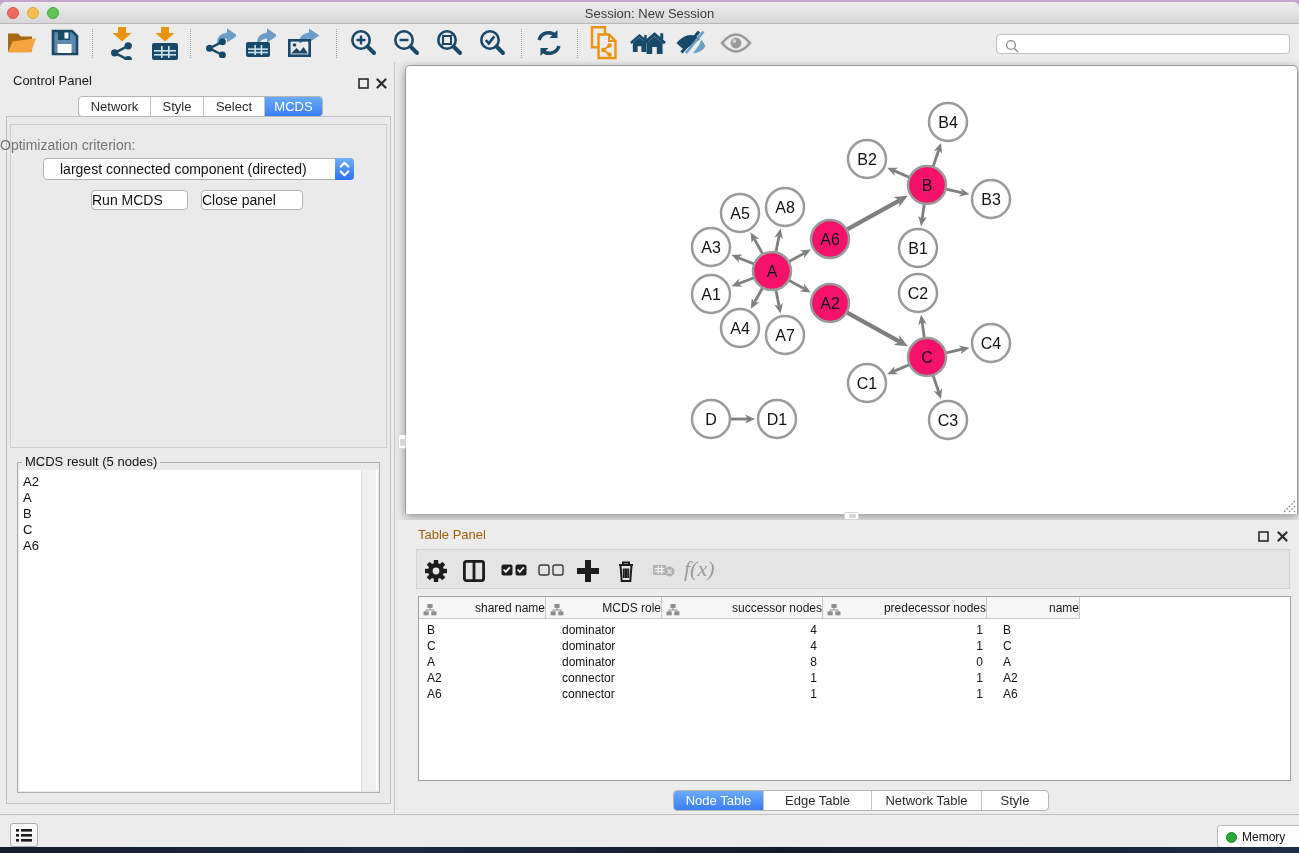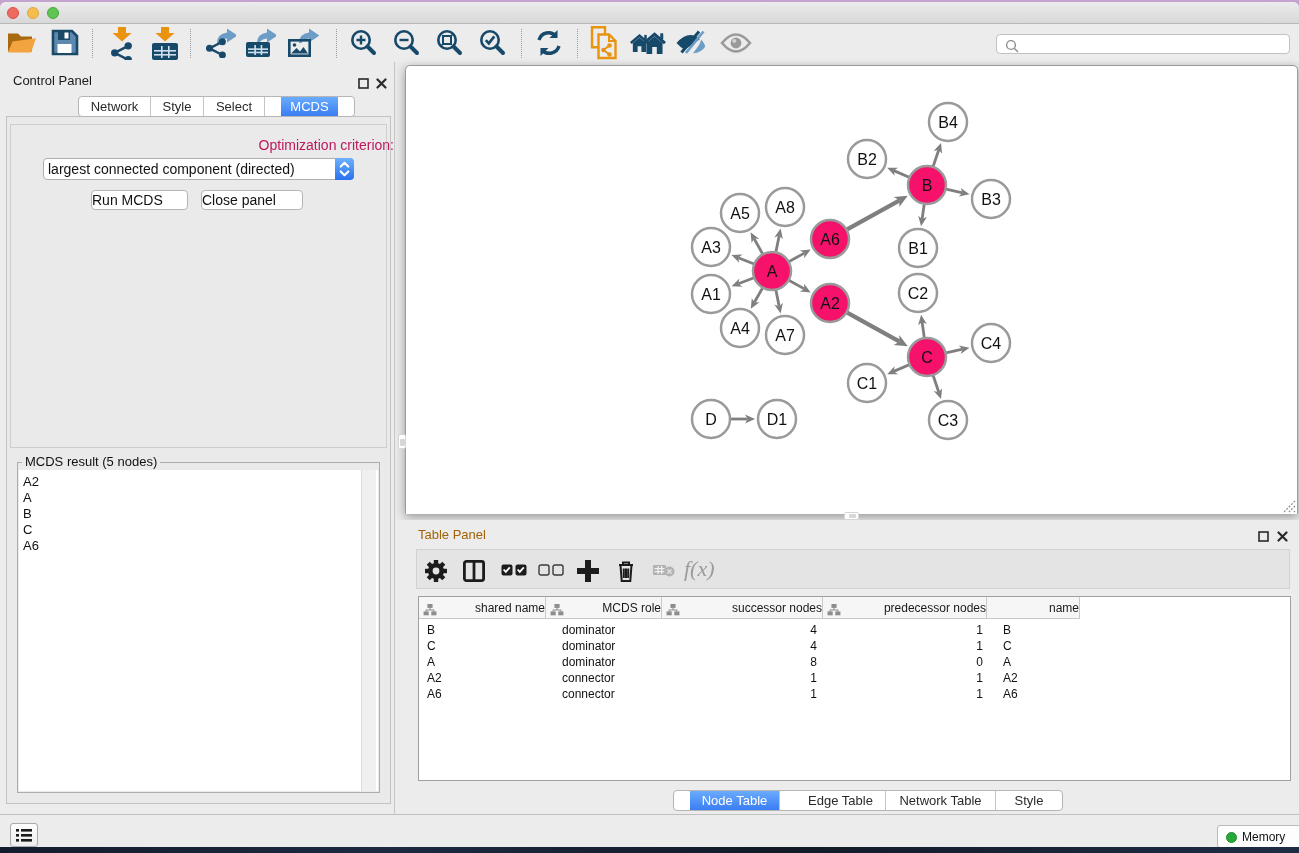--- a/index.html
+++ b/index.html
@@ -19,24 +19,24 @@
 #content{position:absolute;left:0;top:60px;width:1299px;height:752px;background:#ececec}
 #statusbar{position:absolute;left:0;top:812px;width:1299px;height:33px;background:#ececec;border-top:1px solid #c0c0c0}
 #botstrip{position:absolute;left:0;top:847px;width:1299px;height:6px;background:linear-gradient(90deg,#131c2c,#1c2940 30%,#121a28 60%,#1e2c44)}
 #cp{position:absolute;left:0;top:0;width:394px;height:752px}
 #cpTitle{position:absolute;left:13px;top:11px;font-size:13px;color:#1a1a1a}
 #cpBox{position:absolute;left:6px;top:54px;width:385px;height:688px;border:1px solid #c2c2c2;background:#eaeaea}
 #cpInner{position:absolute;left:10px;top:62px;width:377px;height:324px;border:1px solid #cdcdcd}
 .tabs{position:absolute;display:flex;height:21px;border:1px solid #b5b5b5;border-radius:4px;background:#fff;overflow:hidden}
 .tabs .tab{font-size:13px;color:#2a2a2a;text-align:center;line-height:20px;border-right:1px solid #c4c4c4}
 .tabs .tab:last-child{border-right:none}
-.tabs .sel{background:linear-gradient(#6daefc,#3276f2);color:#fff;margin:-1px 16px;height:23px;line-height:22px}
+.tabs .sel{background:linear-gradient(#6daefc,#3276f2);color:#fff;margin:-1px 0;height:23px;line-height:22px}
 #cpTabs{left:78px;top:34px}
-#optLabel{position:absolute;left:0;top:75px;width:394px;text-align:right;font-size:14px;color:#be185d}
-#dropdown{position:absolute;left:43px;top:96px;width:311px;height:22px;background:#fff;border:1px solid #b0b0b0;border-radius:4px;font-size:14px;color:#111;line-height:20px;padding-left:4px}
+#optLabel{position:absolute;left:0;top:75px;width:394px;text-align:left;font-size:14px;color:#737373}
+#dropdown{position:absolute;left:43px;top:96px;width:311px;height:22px;background:#fff;border:1px solid #b0b0b0;border-radius:4px;font-size:14px;color:#111;line-height:20px;padding-left:16px}
 #ddBtn{position:absolute;right:-1px;top:-1px;width:19px;height:22px;border-radius:0 4px 4px 0;background:linear-gradient(#6db1fd,#2a71f0)}
 .btn{position:absolute;height:20px;background:#fff;border:1px solid #b5b5b5;border-radius:4px;font-size:14px;color:#111;text-align:left;line-height:18px}
 #fieldset{position:absolute;left:17px;top:393px;width:363px;height:338px}
 #fsBorder{position:absolute;left:0;top:7px;width:363px;height:331px;border:1px solid #adadad}
 #fsLegend{position:absolute;left:5px;top:0;background:#eaeaea;padding:0 3px;font-size:13px;color:#111;line-height:14px}
 #fsList{position:absolute;left:2px;top:15px;width:359px;height:321px;background:#fff;font-size:13px;color:#111;padding-top:4px}
 #fsList .li{padding-left:4px;height:16px;line-height:16px}
 #fsScroll{position:absolute;right:2px;top:0;width:15px;height:321px;background:#f0f0f0;border-left:1px solid #dcdcdc}
 #listbtn{position:absolute;left:10px;top:8px;width:28px;height:24px;border:1px solid #ababab;border-radius:3px;background:linear-gradient(#fcfcfc,#eee)}
 #right{position:absolute;left:394px;top:0;width:905px;height:752px;background:#e9e9e9;border-left:1px solid #c6c6c6}
@@ -56,20 +56,21 @@
 #memBtn{position:absolute;left:1217px;top:10px;width:90px;height:23px;background:#fdfdfd;border:1px solid #bbb;border-radius:3px}
 #memBtn span{position:absolute;left:24px;top:4px;font-size:12px;color:#111}
 #memBtn i{position:absolute;left:8px;top:6px;width:11px;height:11px;border-radius:50%;background:#27a838;border:1px solid #1d8c2c}
 </style></head><body>
 <div id="topstrip"></div>
 <div id="win">
   <div id="titlebar">
       <div class="tl t1"></div>
       <div class="tl t2"></div>
       <div class="tl t3"></div>
+      <div id="title">Session: New Session</div>
     </div>
   <div id="toolbar">
       <svg class="abs" style="left:6px;top:6px" width="32" height="26" viewBox="0 0 32 26">
         <path d="M2,3.5 h10 l3,3 h11 v15 h-24 z" fill="#a86a10"></path>
         <path d="M6.5,11.5 L30,8.2 L25,22.5 H2 Z" fill="#f2a440"></path>
       </svg>
       <svg class="abs" style="left:51px;top:5px" width="28" height="27" viewBox="0 0 28 27">
         <path d="M2,2 h19 l5,5 v18 h-24 z" fill="#5d89b0" stroke="#1b4a66" stroke-width="2.6"></path>
         <rect x="7" y="2.5" width="12" height="8.5" fill="#1b4a66"></rect>
         <rect x="13.5" y="3.5" width="4" height="6" fill="#fff"></rect>
@@ -458,21 +459,21 @@
               <div class="trow" style="left:584px;top:51px;width:80px">A2</div>
               <div class="trow" style="left:8px;top:67px;width:100px">A6</div>
               <div class="trow" style="left:143px;top:67px;width:100px">connector</div>
               <div class="trow" style="left:243px;top:67px;width:155px;text-align:right">1</div>
               <div class="trow" style="left:404px;top:67px;width:160px;text-align:right">1</div>
               <div class="trow" style="left:584px;top:67px;width:80px">A6</div>
             </div>
           </div>
         <div class="tabs" id="tpTabs">
           <div class="tab sel" style="width:90px">Node Table</div>
-          <div class="tab" style="width:90px">Edge Table</div>
+          <div class="tab" style="width:108px">Edge Table</div>
           <div class="tab" style="width:110px">Network Table</div>
           <div class="tab" style="width:66px">Style</div>
         </div>
       </div>
     </div>
   </div>
   <div id="statusbar">
       <div id="listbtn">
         <span class="abs" style="left:5px;top:4px"><svg width="16" height="13" viewBox="0 0 16 13">
             <g fill="#1c1c1c">

